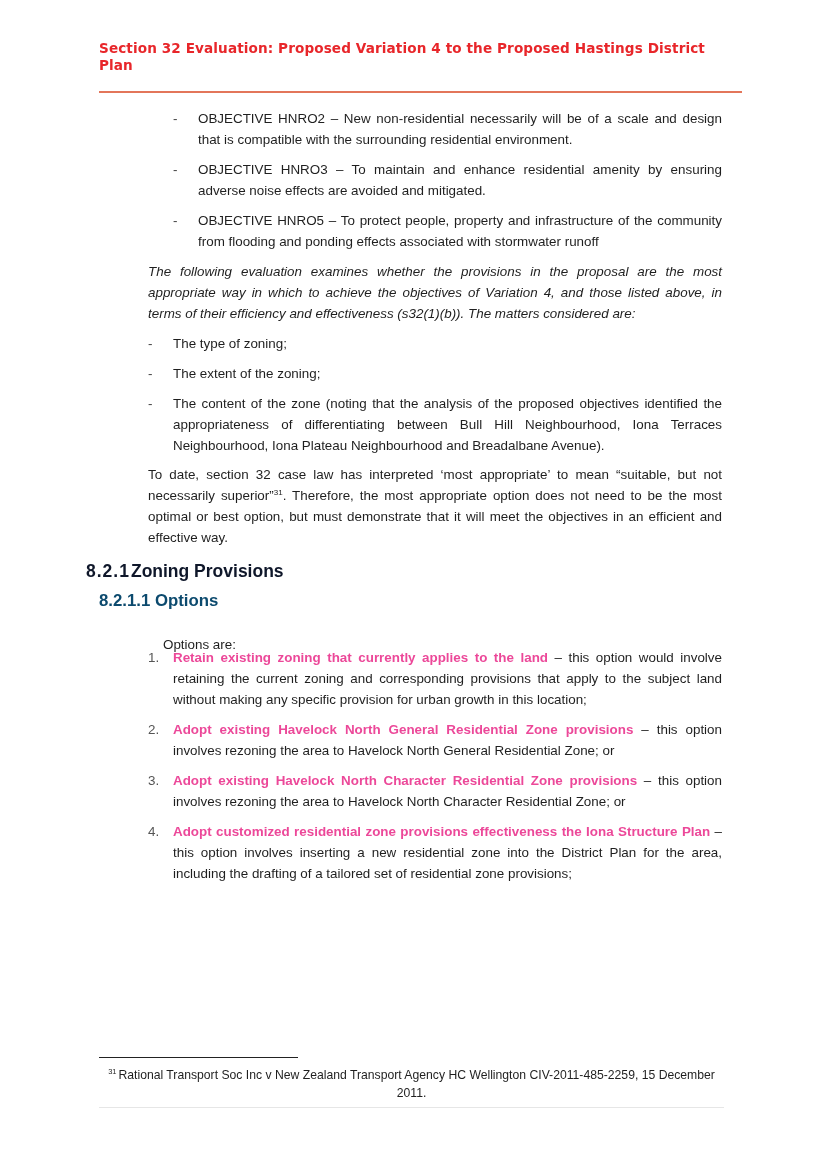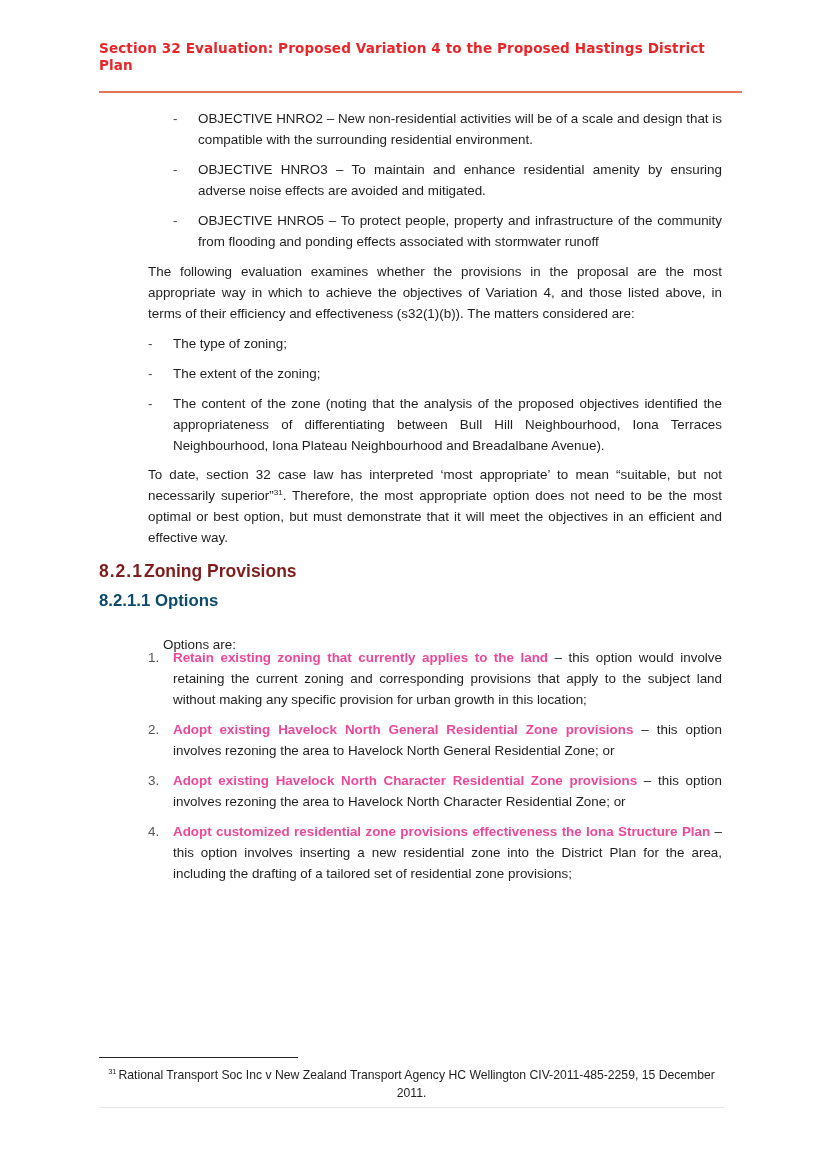--- a/index.html
+++ b/index.html
@@ -73,20 +73,21 @@
       padding-left: 25px;
       margin-bottom: 9px;
     }
     .obj-list .dash-marker { left: 0; }
     .para-intro {
       position: absolute;
       left: 148px;
       top: 261px;
       width: 574px;
       margin: 0;
+      font-style: italic;
     }
     .matters-list {
       left: 148px;
       top: 333px;
       width: 574px;
     }
     .matters-list .dash-item {
       padding-left: 25px;
       margin-bottom: 9px;
     }
@@ -97,26 +98,26 @@
       width: 574px;
       margin: 0;
     }
     sup.fn-ref {
       font-size: 8px;
       vertical-align: super;
       line-height: 0;
     }
     .h3 {
       position: absolute;
-      left: 99px;
+      left: 86px;
       top: 560px;
       font-family: "Liberation Sans", sans-serif;
       font-weight: bold;
       font-size: 17.5px;
-      color: #7f1d1d;
+      color: #0f172a;
       margin: 0;
       line-height: 22px;
     }
     .h3 .num { letter-spacing: 1px; margin-right: 1px; }
     .h4 {
       position: absolute;
       left: 99px;
       top: 590px;
       font-family: "Liberation Sans", sans-serif;
       font-weight: bold;
@@ -191,21 +192,21 @@
 <body>
 
 <div class="page">
 
   <div class="running-header">Section 32 Evaluation: Proposed Variation 4 to the Proposed Hastings District Plan</div>
   <div class="header-rule"></div>
 
   <ul class="dash-list obj-list body-text">
     <li class="dash-item">
       <span class="dash-marker">-</span>
-      <span>OBJECTIVE HNRO2 – New non-residential activities will be of a scale and design that is compatible with the surrounding residential environment.</span>
+      <span>OBJECTIVE HNRO2 – New non-residential necessarily will be of a scale and design that is compatible with the surrounding residential environment.</span>
     </li>
     <li class="dash-item">
       <span class="dash-marker">-</span>
       <span>OBJECTIVE HNRO3 – To maintain and enhance residential amenity by ensuring adverse noise effects are avoided and mitigated.</span>
     </li>
     <li class="dash-item">
       <span class="dash-marker">-</span>
       <span>OBJECTIVE HNRO5 – To protect people, property and infrastructure of the community from flooding and ponding effects associated with stormwater runoff</span>
     </li>
   </ul>

